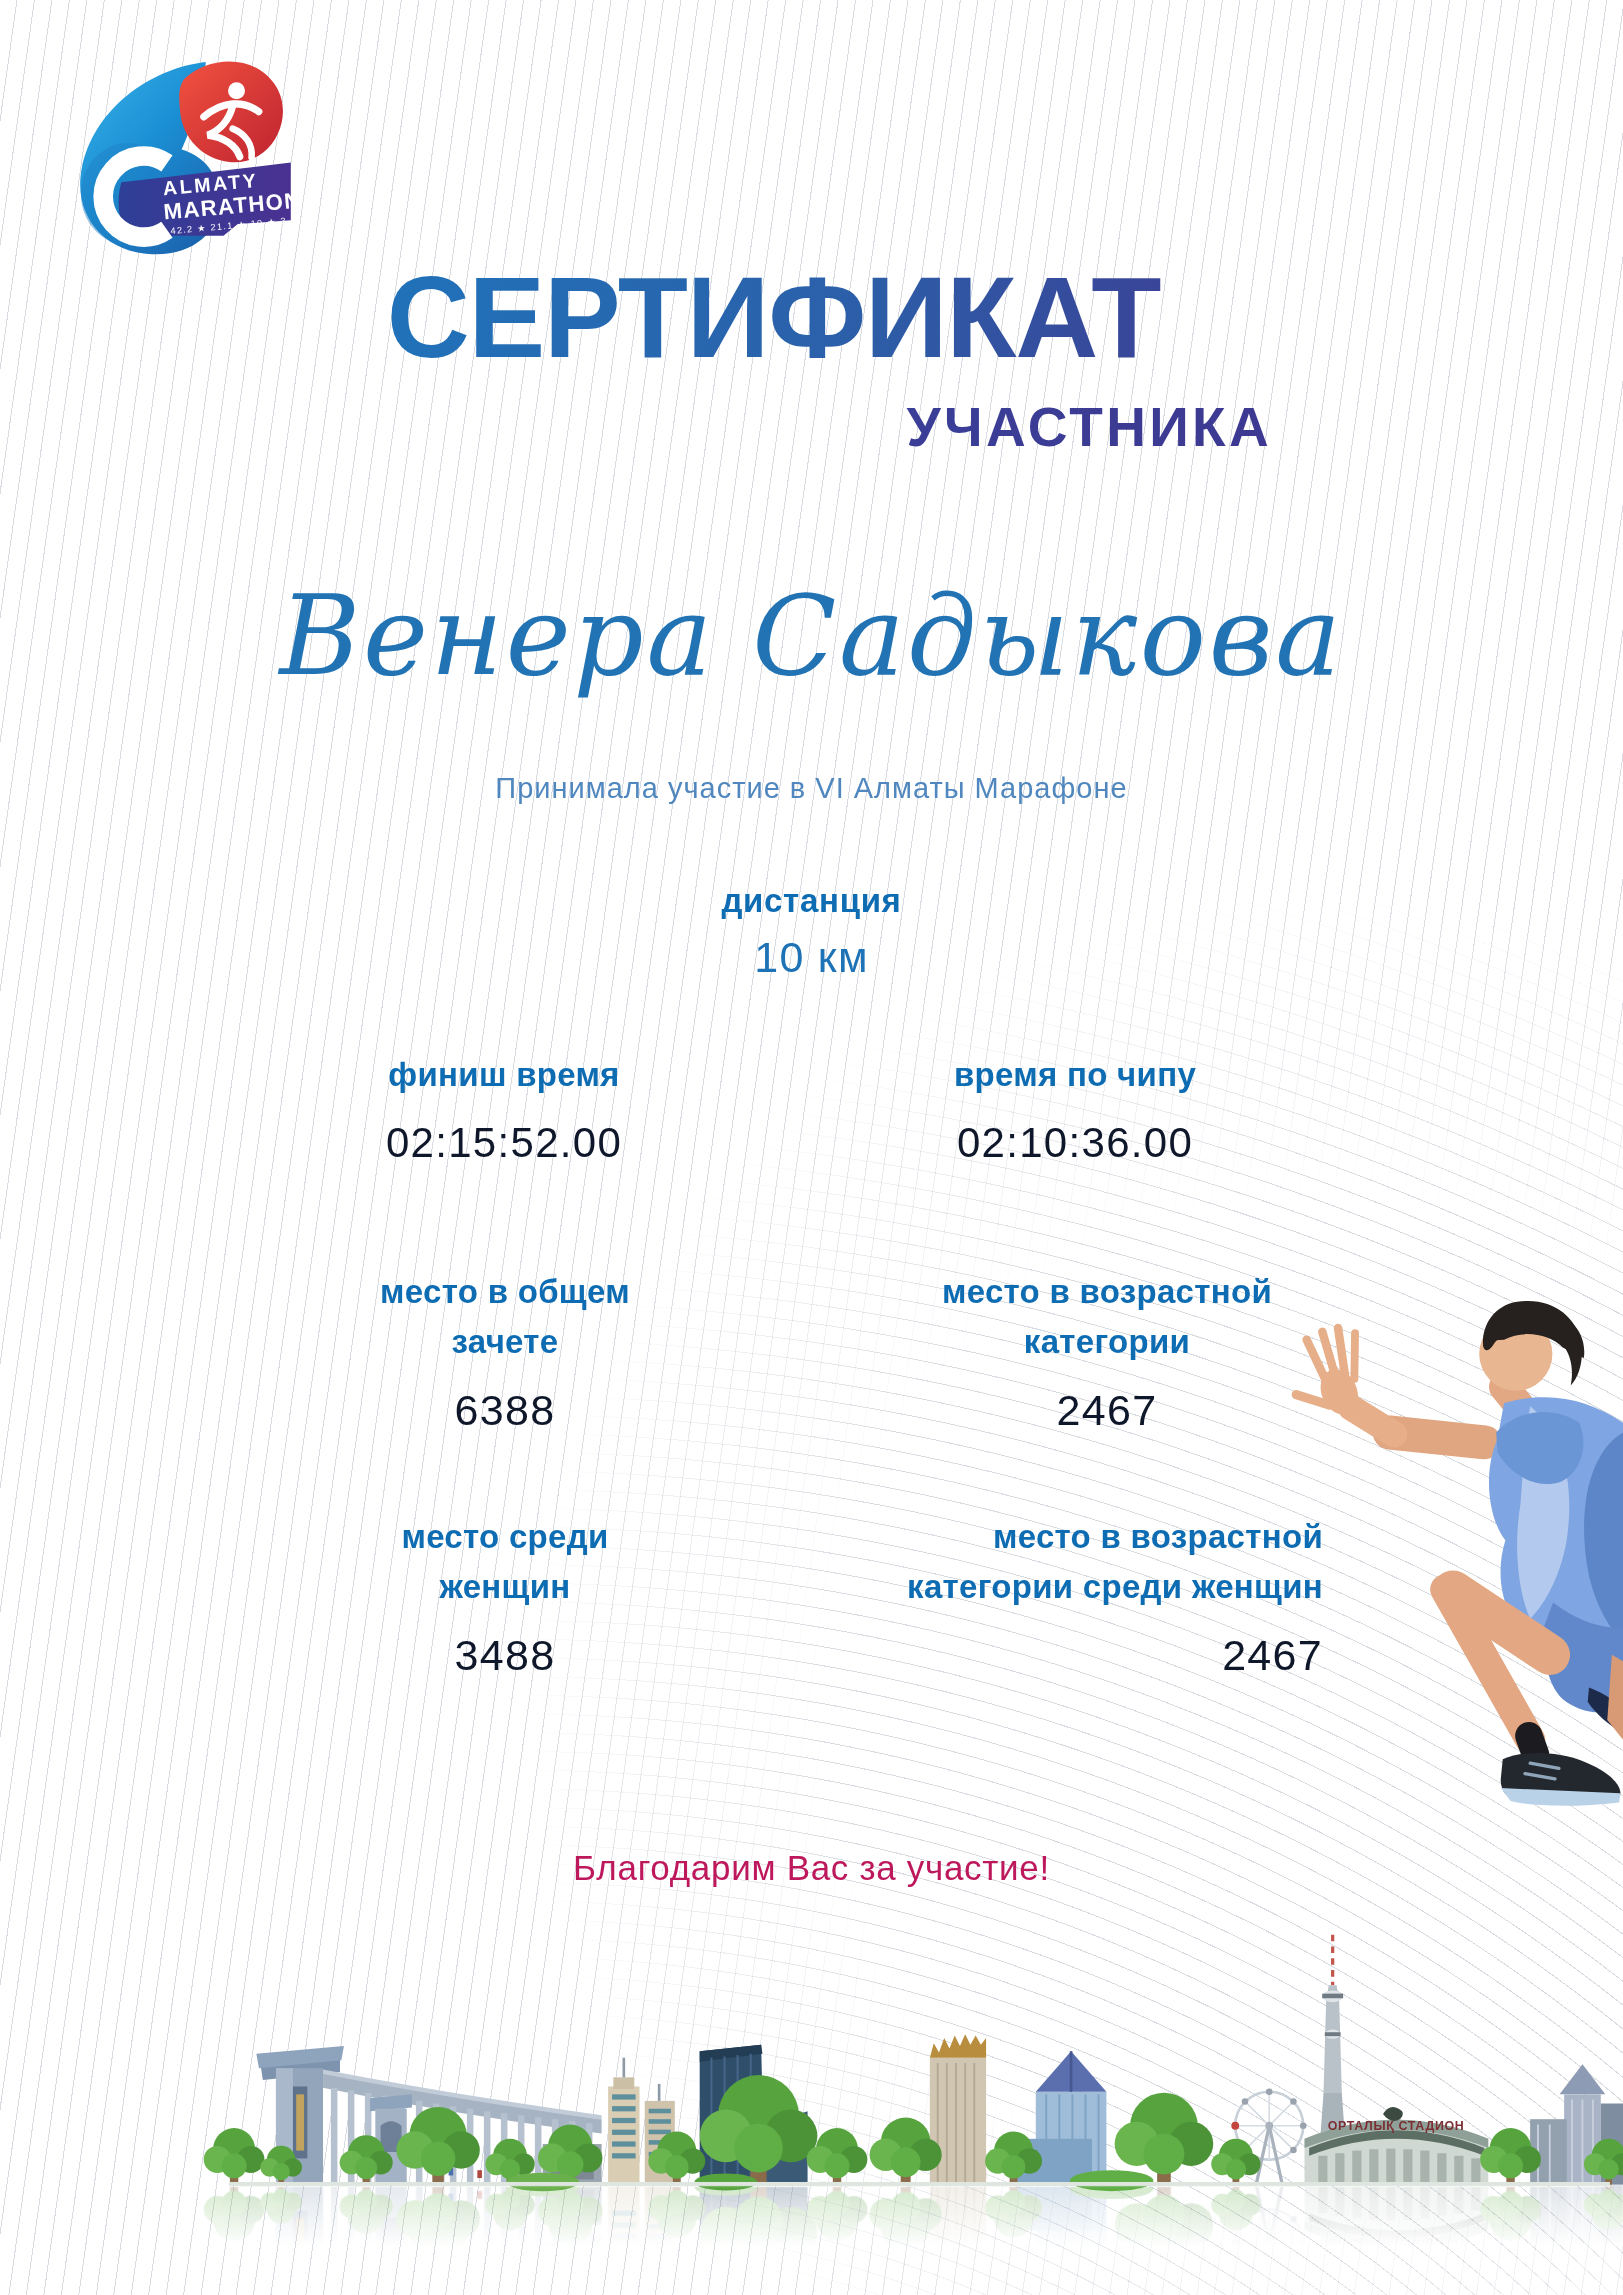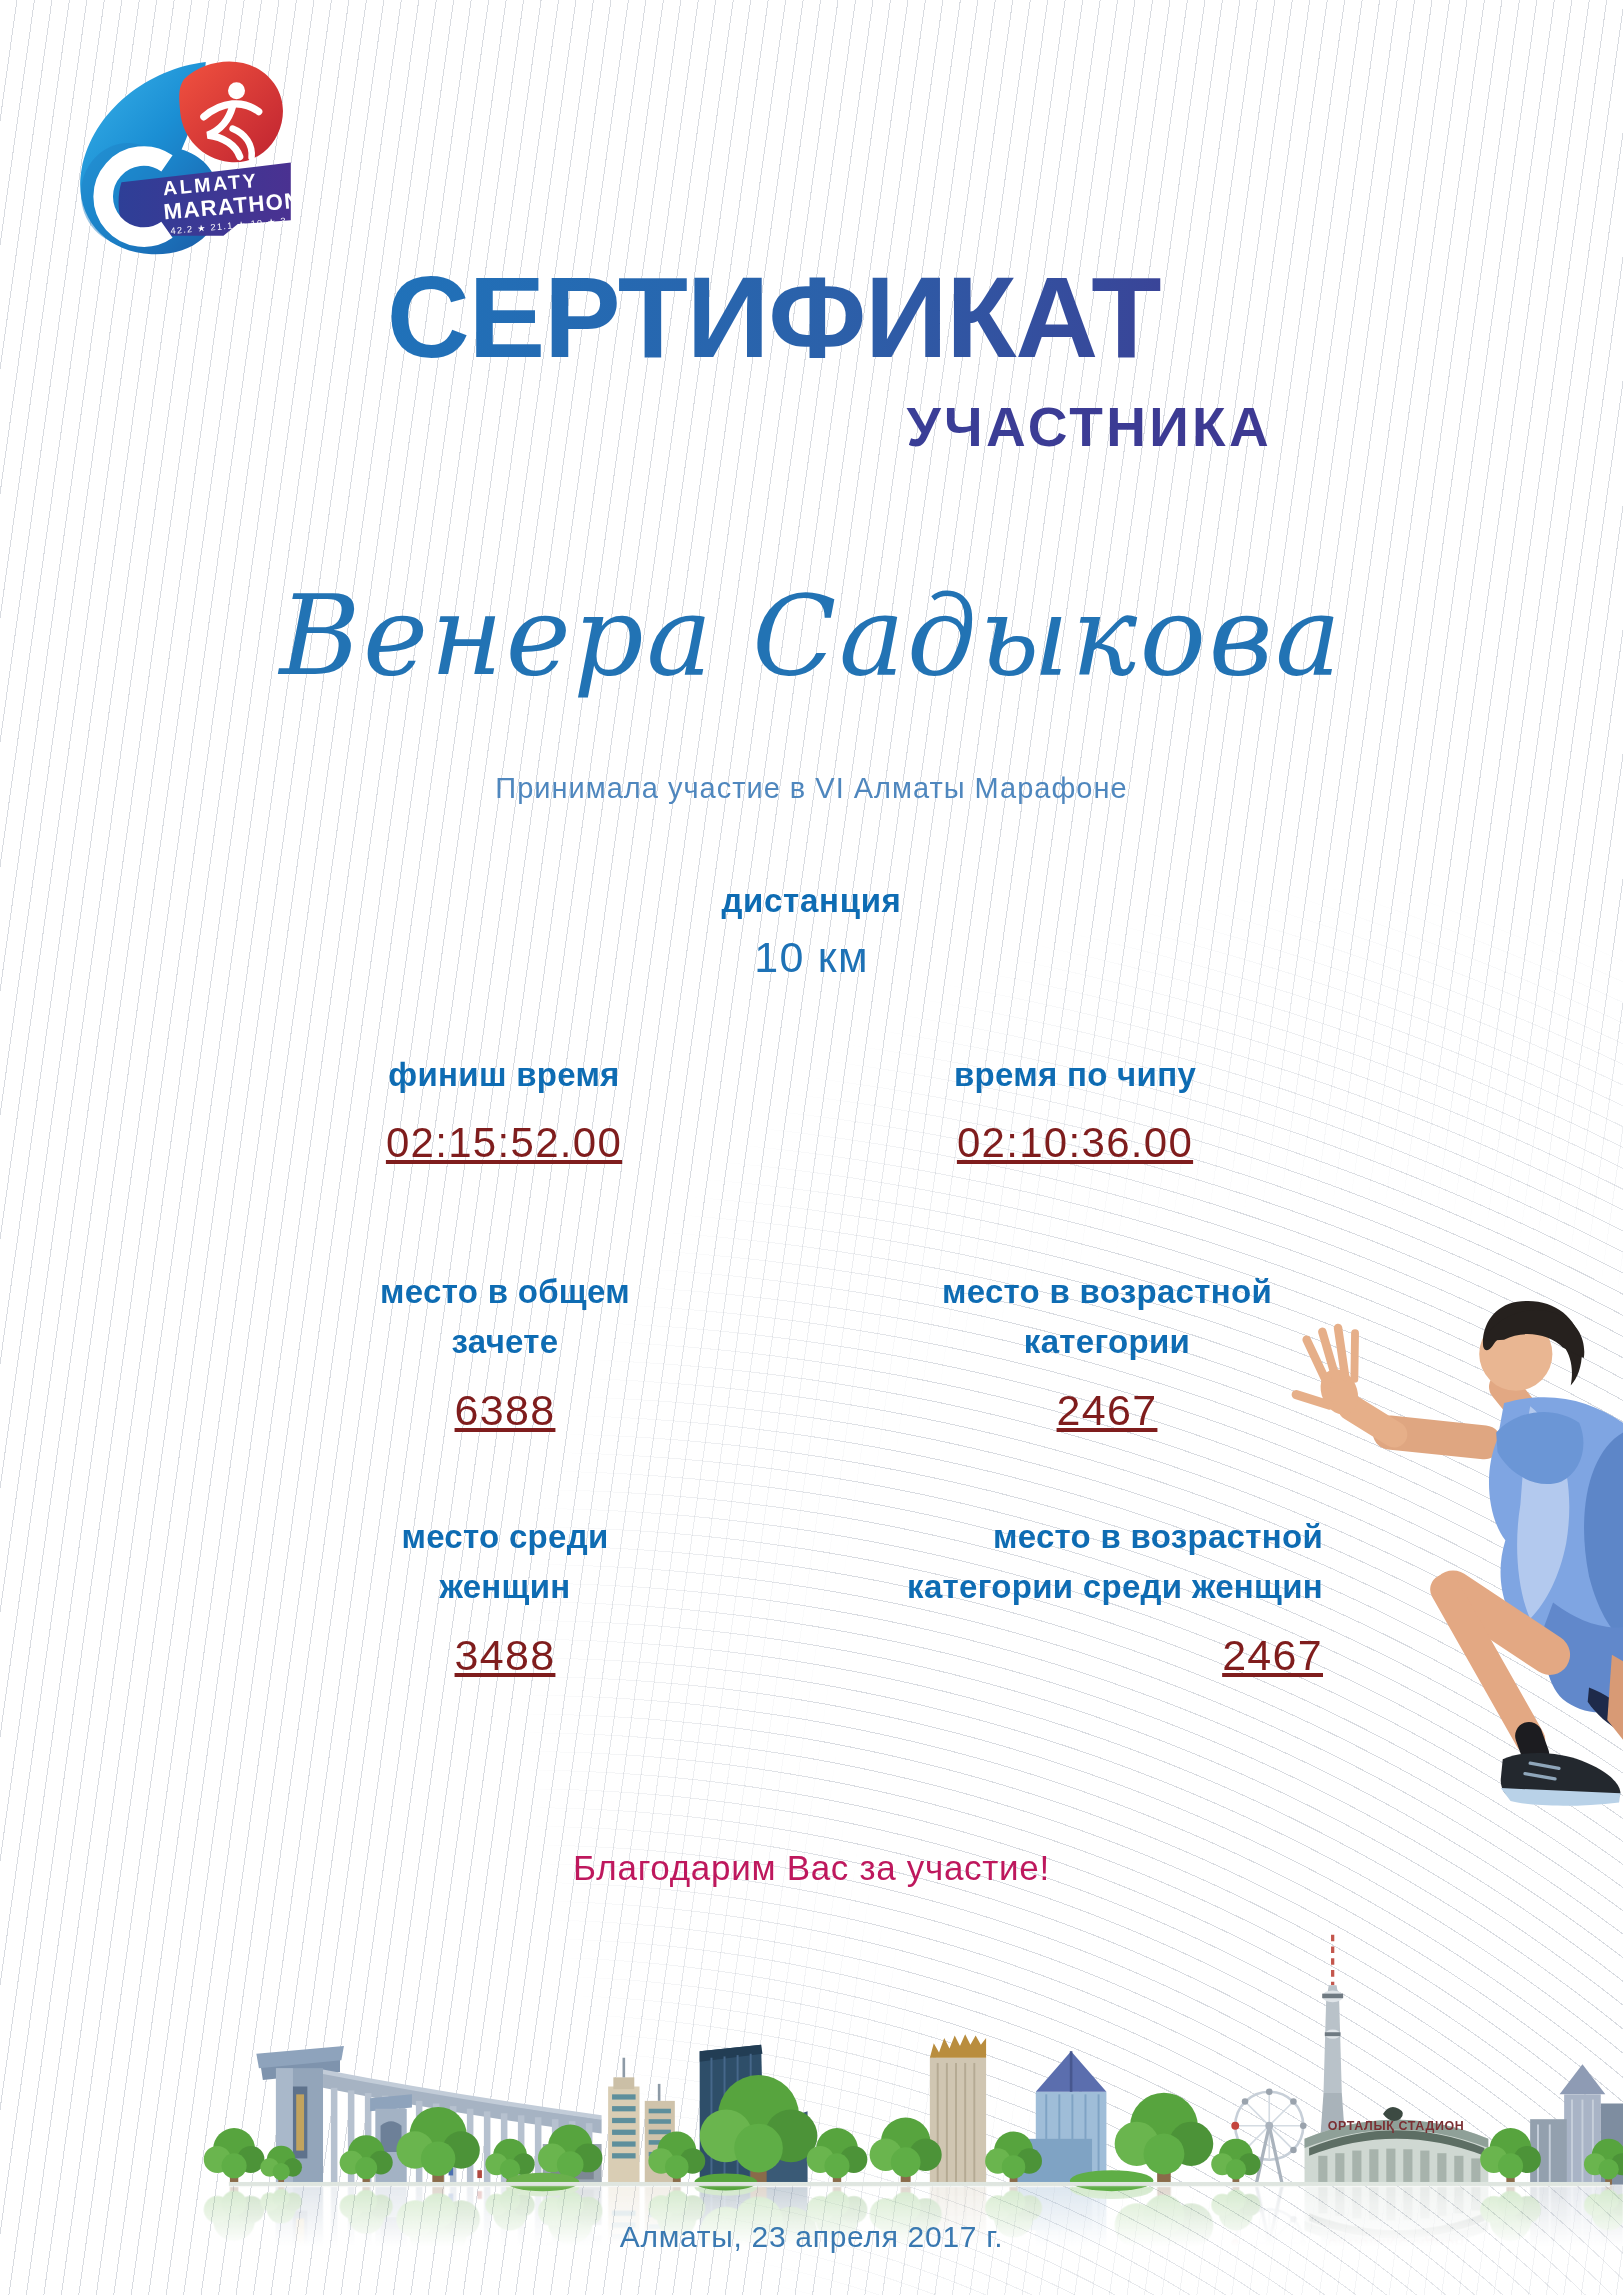--- a/index.html
+++ b/index.html
@@ -52,21 +52,21 @@
   .distance-label { top:882px; font-size:33px; font-weight:700; color:#0e6cb3; letter-spacing:0.7px; }
   .distance-value { top:933px; font-size:43px; color:#1e72b6; letter-spacing:1.3px; }
 
   .stat {
     position:absolute; transform:translateX(-50%); text-align:center;
   }
   .stat-label {
     font-size:33px; font-weight:700; color:#0e6cb3; line-height:1.5; letter-spacing:0.3px;
   }
   .stat-value {
-    margin-top:19.6px; font-size:43px; color:#7f1d1d; letter-spacing:1.3px;text-decoration:underline;
+    margin-top:19.6px; font-size:43px; color:#0f172a; letter-spacing:1.3px;
   }
   .thanks { top:1848px; font-size:35px; color:#be185d; letter-spacing:0.7px; }
   .footer-date { top:2220px; font-size:30px; color:#3a79b1; letter-spacing:0.7px; z-index:6; }
 
   .logo-svg { left:65px; top:58px; width:226px; height:204px; }
   .runner-svg { left:1223px; top:1236px; width:400px; height:576px; z-index:3; }
   .skyline-svg { left:85px; top:1923px; width:1538px; height:327px; z-index:2; }
 </style>
 </head>
 <body>
@@ -395,16 +395,15 @@
       <ellipse cx="1570" cy="394" rx="64" ry="16" fill="#5fae46"></ellipse>
       <ellipse cx="980" cy="396" rx="48" ry="13" fill="#57a43e"></ellipse>
       <rect x="220" y="396" width="2112" height="6" fill="#dfe6e0"></rect>
     </g>
 
     <g mask="url(#reflMask)" opacity="0.28">
       <use href="#city" transform="matrix(1 0 0 -1 0 800)"></use>
     </g>
   </svg>
 
-  <div class="abs center footer-date">Алматы, 23 апреля 2017 г.</div>
 
 </div>
 
 
 </body></html>

